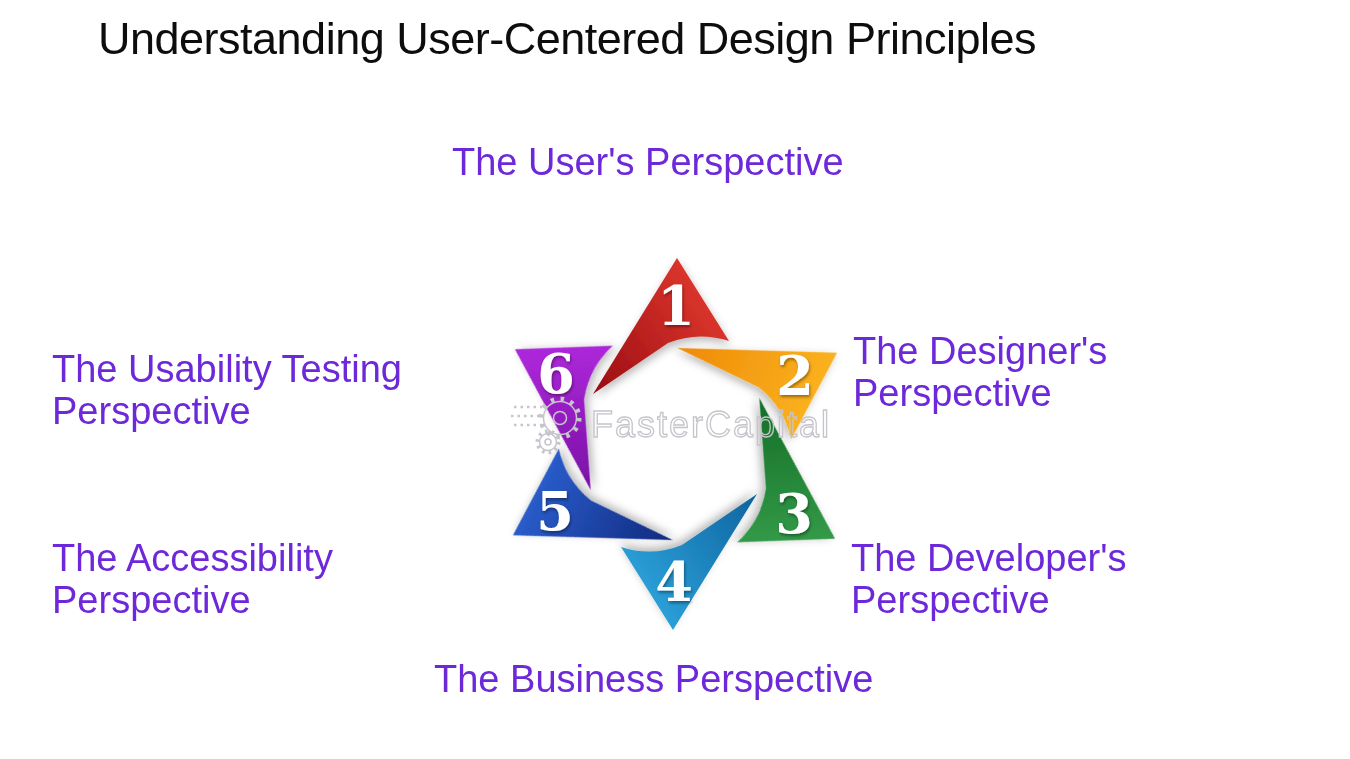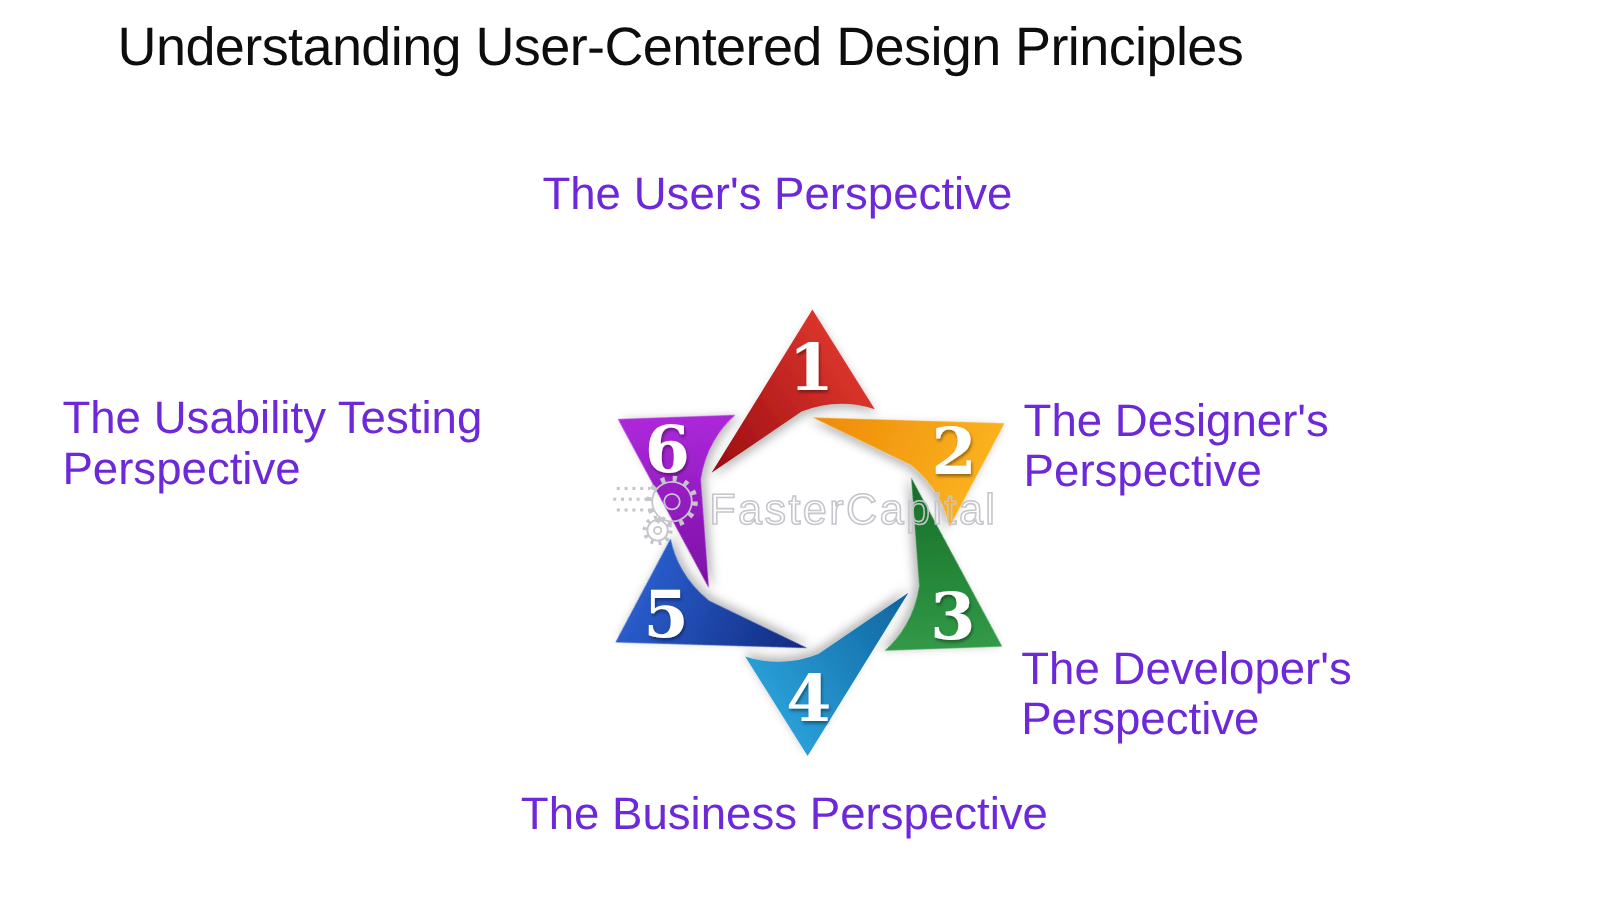--- a/index.html
+++ b/index.html
@@ -12,21 +12,21 @@
     letter-spacing:-0.5px;color:#0d0d0d;white-space:nowrap;
   }
   .persp-label{
     position:absolute;font-size:38px;line-height:42px;color:#6d28d9;
   }
   .lbl-top{left:452px;top:141px;width:500px;}
   .lbl-upper-right{left:853px;top:330px;width:270px;}
   .lbl-lower-right{left:851px;top:537px;width:290px;}
   .lbl-bottom{left:434px;top:658px;width:520px;}
   .lbl-lower-left{left:52px;top:537px;width:310px;}
-  .lbl-upper-left{left:52px;top:328px;width:370px;}
+  .lbl-upper-left{left:52px;top:348px;width:370px;}
   #diagram-svg{position:absolute;left:0;top:0;}
   .num{
     font-family:"DejaVu Serif", serif;font-weight:bold;font-size:54px;
     fill:#ffffff;text-anchor:middle;dominant-baseline:central;
     filter:url(#num-shadow);
   }
   #wm-text{
     font-family:"Liberation Sans", sans-serif;font-size:36px;letter-spacing:2px;
     fill:none;stroke-width:1.3px;
   }
@@ -100,15 +100,16 @@
         <line x1="514" y1="425" x2="542" y2="425" stroke-width="2.5" stroke-dasharray="2.5 4"></line>
       </g>
       <text id="wm-text" x="591" y="437">FasterCapital</text>
     </g>
   </svg>
 
   <div class="persp-label lbl-top">The User's Perspective</div>
   <div class="persp-label lbl-upper-right">The Designer's Perspective</div>
   <div class="persp-label lbl-lower-right">The Developer's Perspective</div>
   <div class="persp-label lbl-bottom">The Business Perspective</div>
+  <div class="persp-label lbl-lower-left">The Accessibility Perspective</div>
   <div class="persp-label lbl-upper-left">The Usability Testing Perspective</div>
 
 </div>
 
 </body></html>

